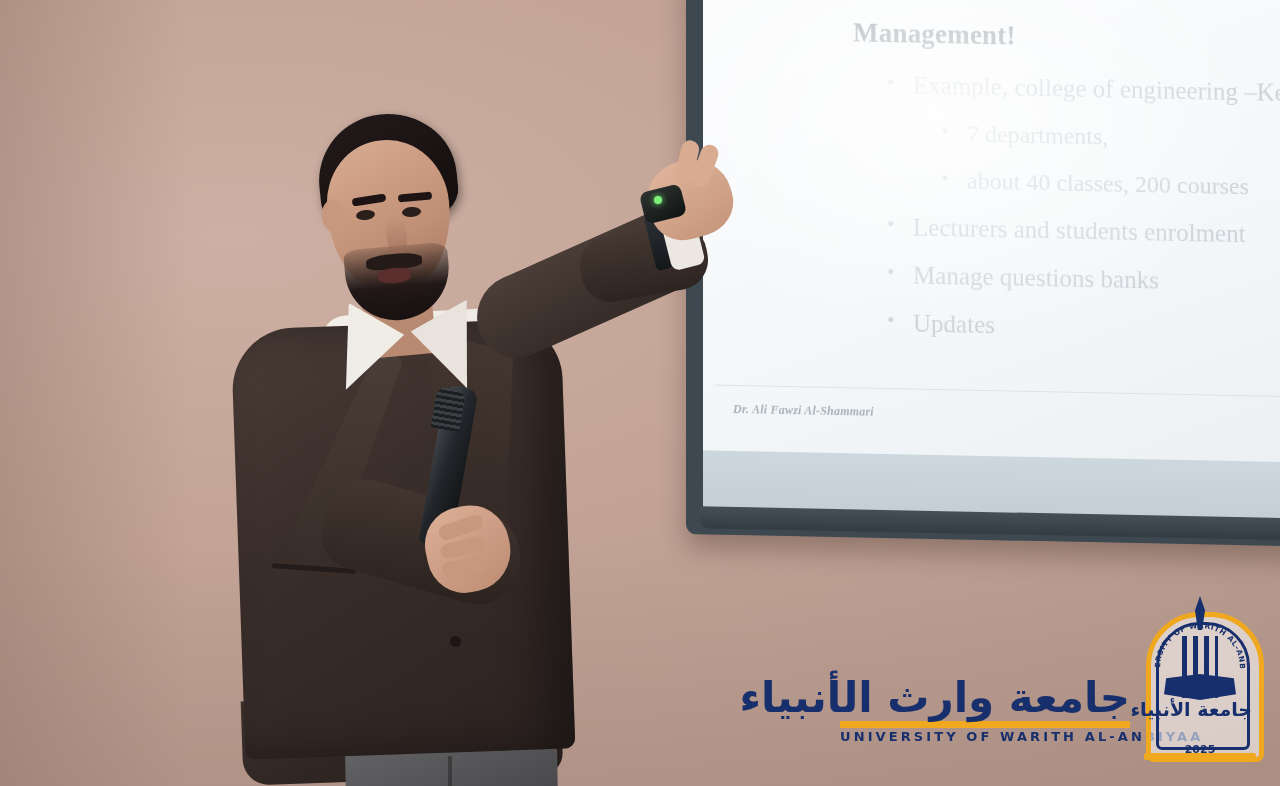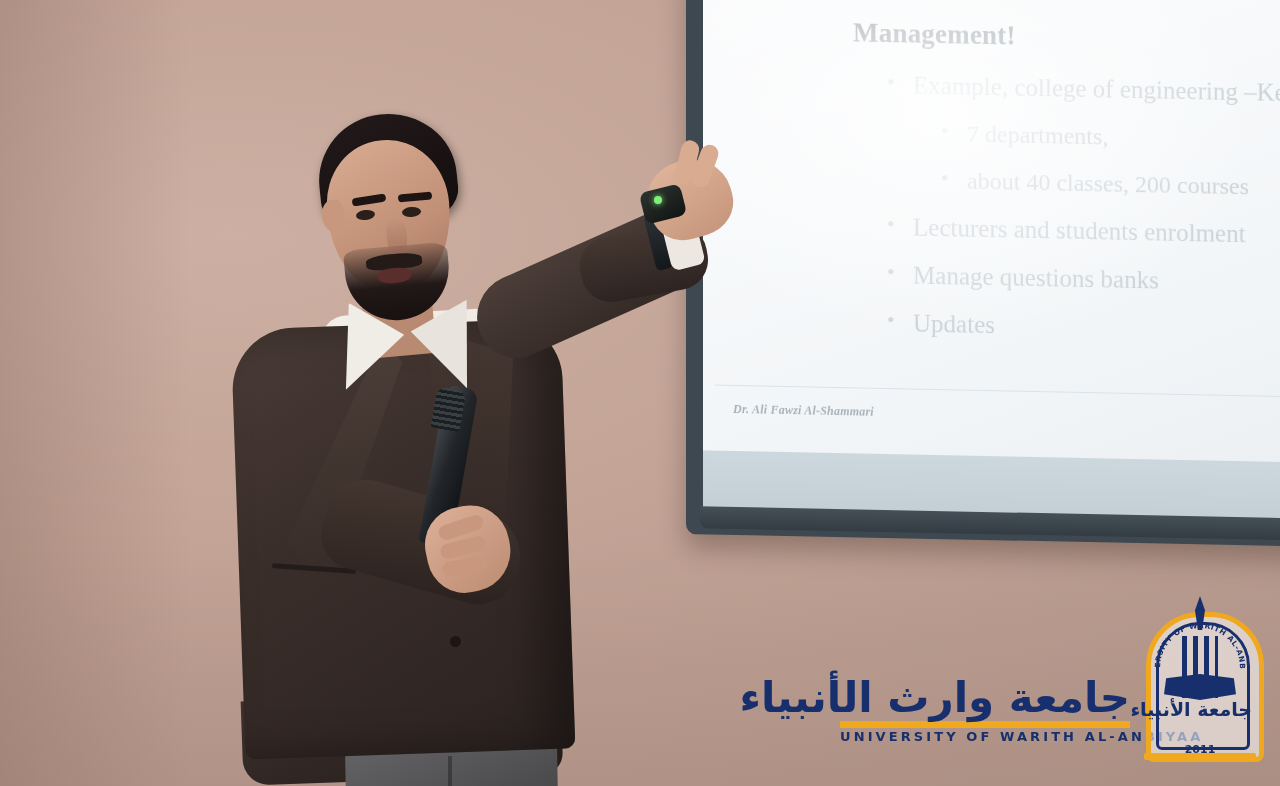--- a/index.html
+++ b/index.html
@@ -519,21 +519,21 @@
   </div>
 
   <div class="crest">
     <div class="crest-arch"></div>
     <div class="crest-arch-in"></div>
     <div class="crest-spire"></div>
     <div class="crest-pillars"></div>
     <div class="crest-book-l"></div>
     <div class="crest-book-r"></div>
     <div class="crest-arabic">جامعة الأنبياء</div>
-    <div class="crest-year">2011</div>
+    <div class="crest-year">2025</div>
     <div class="crest-base"></div>
     <svg class="crest-ring" viewBox="0 0 100 100">
       <defs>
         <path id="ringpath" d="M 10,52 A 40,40 0 0,1 90,52" fill="none"></path>
       </defs>
       <text><textPath href="#ringpath" startOffset="50%" text-anchor="middle">UNIVERSITY OF WARITH AL-ANBIYAA</textPath></text>
     </svg>
   </div>
 
 </div>

